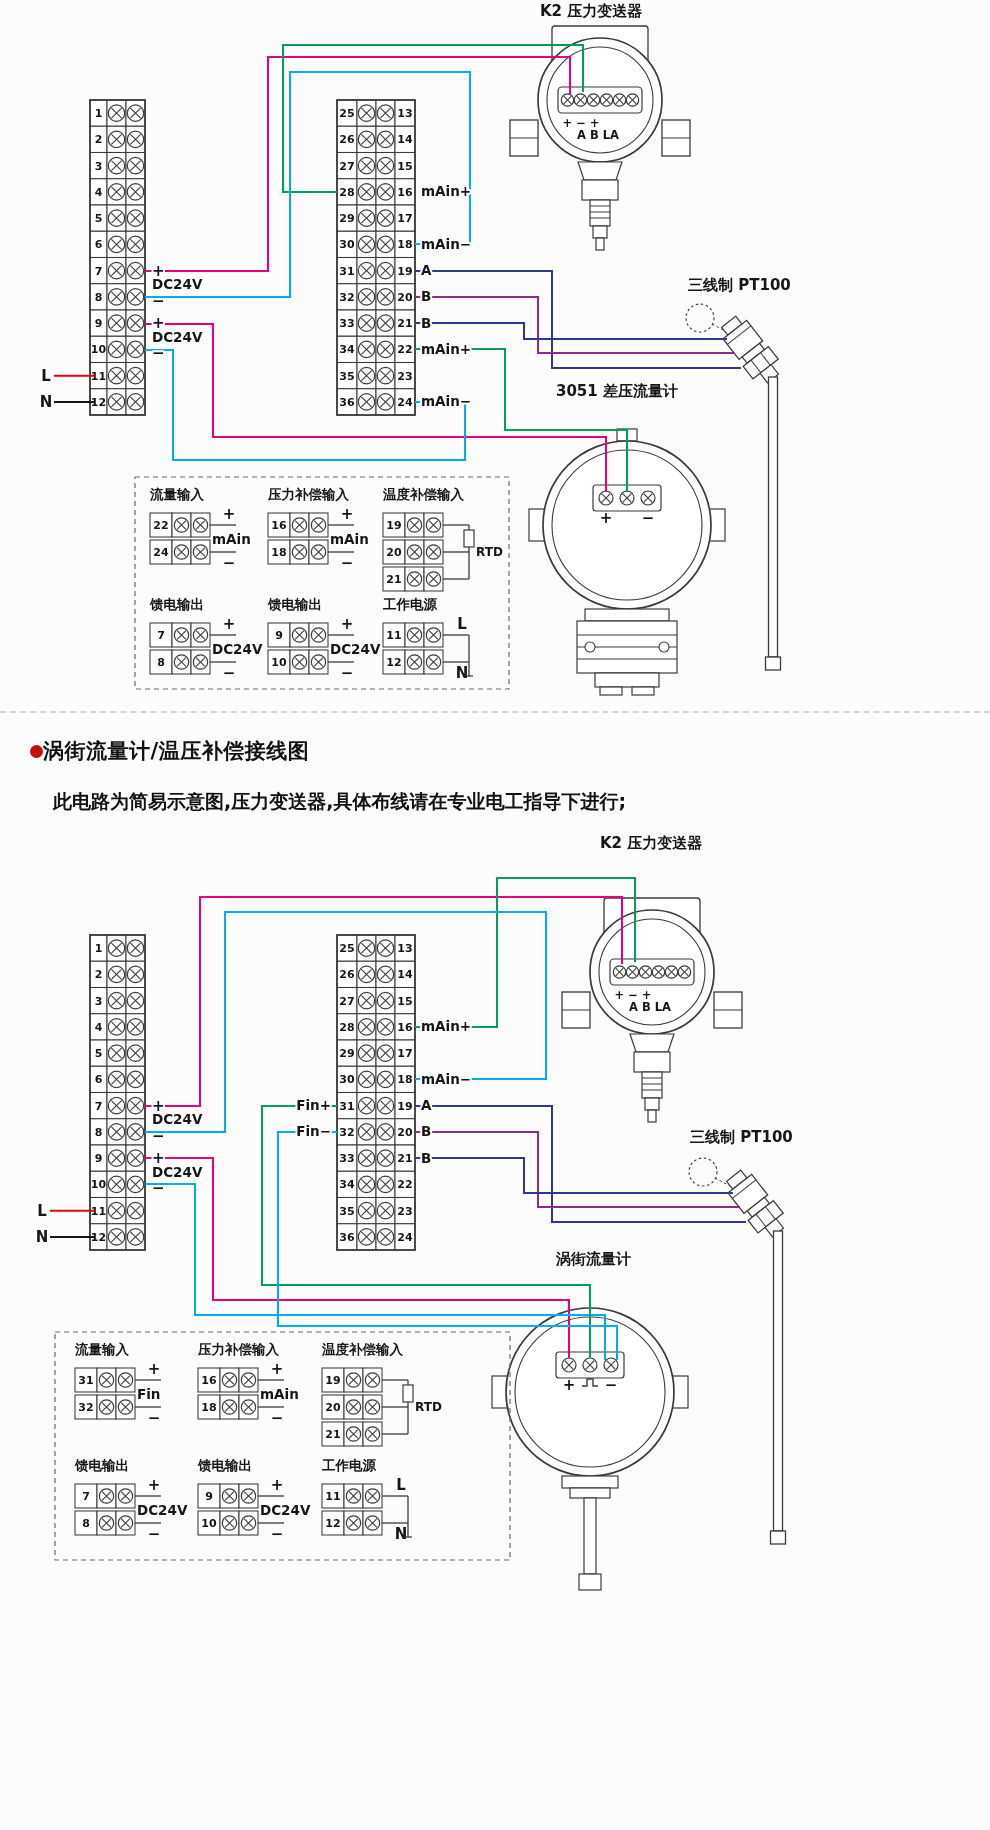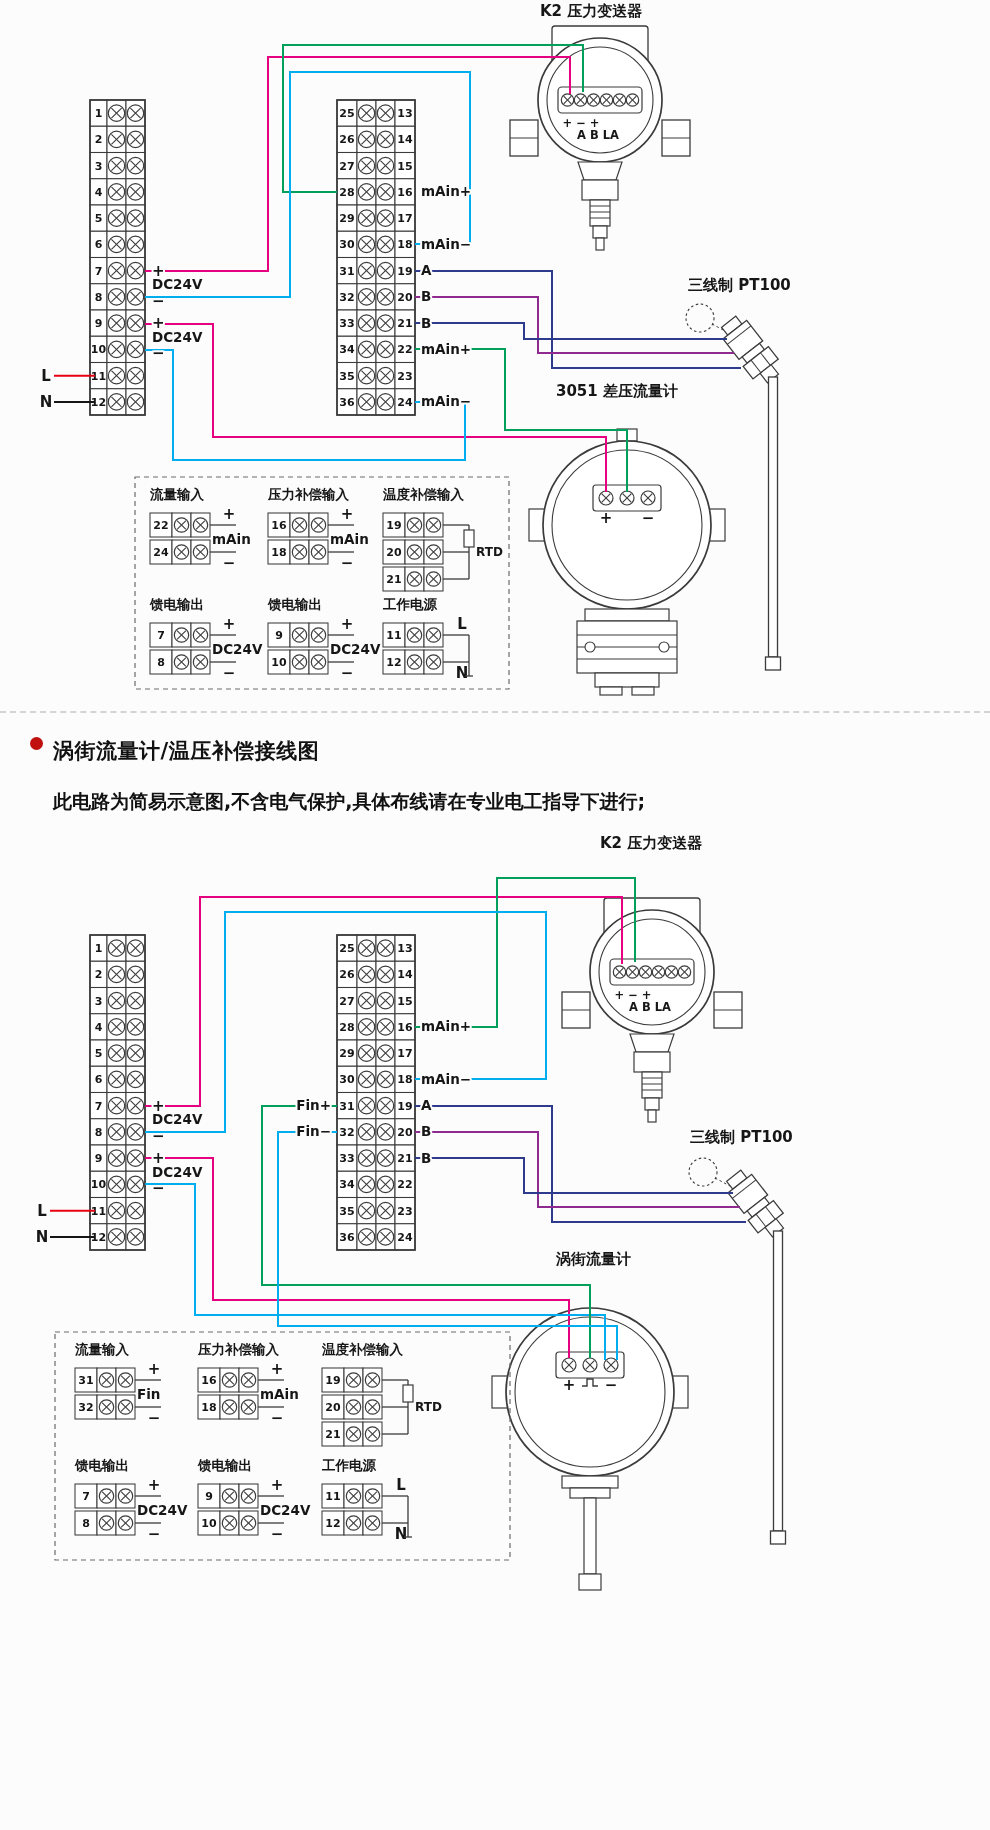--- a/index.html
+++ b/index.html
@@ -2,21 +2,21 @@
 <html><head>
 <meta charset="utf-8">
 <style>
   *{margin:0;padding:0;box-sizing:border-box}
   body{background:#fcfcfc;font-family:"DejaVu Sans","Liberation Sans",sans-serif}
   .page{position:relative;width:990px;height:1830px;background:#fcfcfc;overflow:hidden}
   svg{position:absolute;left:0}
   #svg-top{top:0;width:990px;height:712px}
   #svg-bot{top:830px;width:990px;height:1000px}
   .divider{position:absolute;top:711px;left:0;width:990px;border-top:2px dashed #d4d4d4}
-  .heading{position:absolute;top:737px;left:30px;display:flex;align-items:flex-start;gap:10px}
+  .heading{position:absolute;top:737px;left:30px;display:flex;align-items:center;}
   .bullet{width:13px;height:13px;border-radius:50%;background:#c00}
   .title{font-size:21px;font-weight:700;color:#111;letter-spacing:.5px}
   .note{position:absolute;top:789px;left:53px;font-size:19px;font-weight:700;color:#111}
   svg text{font-family:"DejaVu Sans","Liberation Sans",sans-serif;fill:#161616}
   .num{font-size:11px;font-weight:700}
   .lbl{font-size:13.5px;font-weight:700}
   .sign{font-size:15px;font-weight:700}
   .small{font-size:11.5px;font-weight:700}
   .cap{font-size:15px;font-weight:700}
   .rtd{font-size:12px;font-weight:700}
@@ -593,21 +593,21 @@
           <line x1="469" y1="635" x2="469" y2="676" stroke="#3b3b3b" stroke-width="1.3"></line>
           <line x1="465" y1="676" x2="473" y2="676" stroke="#3b3b3b" stroke-width="1.3"></line>
         </g>
       </g>
     </svg>
   <div class="divider"></div>
   <div class="heading">
     <span class="bullet" style="background: rgb(192, 16, 16);"></span>
     <span class="title">涡街流量计/温压补偿接线图</span>
   </div>
-  <div class="note">此电路为简易示意图,不含电气保护,具体布线请在专业电工指导下进行;</div>
+  <div class="note">此电路为简易示意图,压力变送器,具体布线请在专业电工指导下进行;</div>
   <svg id="svg-bot" viewBox="0 830 990 1000">
       <g>
         <rect x="90" y="935" width="17" height="26.25" fill="#fff" stroke="#3b3b3b" stroke-width="1.05"></rect>
         <text x="98.5" y="952.125" text-anchor="middle" class="num">1</text>
         <rect x="107" y="935" width="19" height="26.25" fill="#fff" stroke="#3b3b3b" stroke-width="1.05"></rect>
         <rect x="126" y="935" width="19" height="26.25" fill="#fff" stroke="#3b3b3b" stroke-width="1.05"></rect>
         <circle cx="116.5" cy="948.125" r="8.2" fill="#fff" stroke="#3b3b3b" stroke-width="1.2"></circle>
         <line x1="111.416" y1="943.041" x2="121.584" y2="953.209" stroke="#3b3b3b" stroke-width="1.1"></line>
         <line x1="111.416" y1="953.209" x2="121.584" y2="943.041" stroke="#3b3b3b" stroke-width="1.1"></line>
         <circle cx="135.5" cy="948.125" r="8.2" fill="#fff" stroke="#3b3b3b" stroke-width="1.2"></circle>

